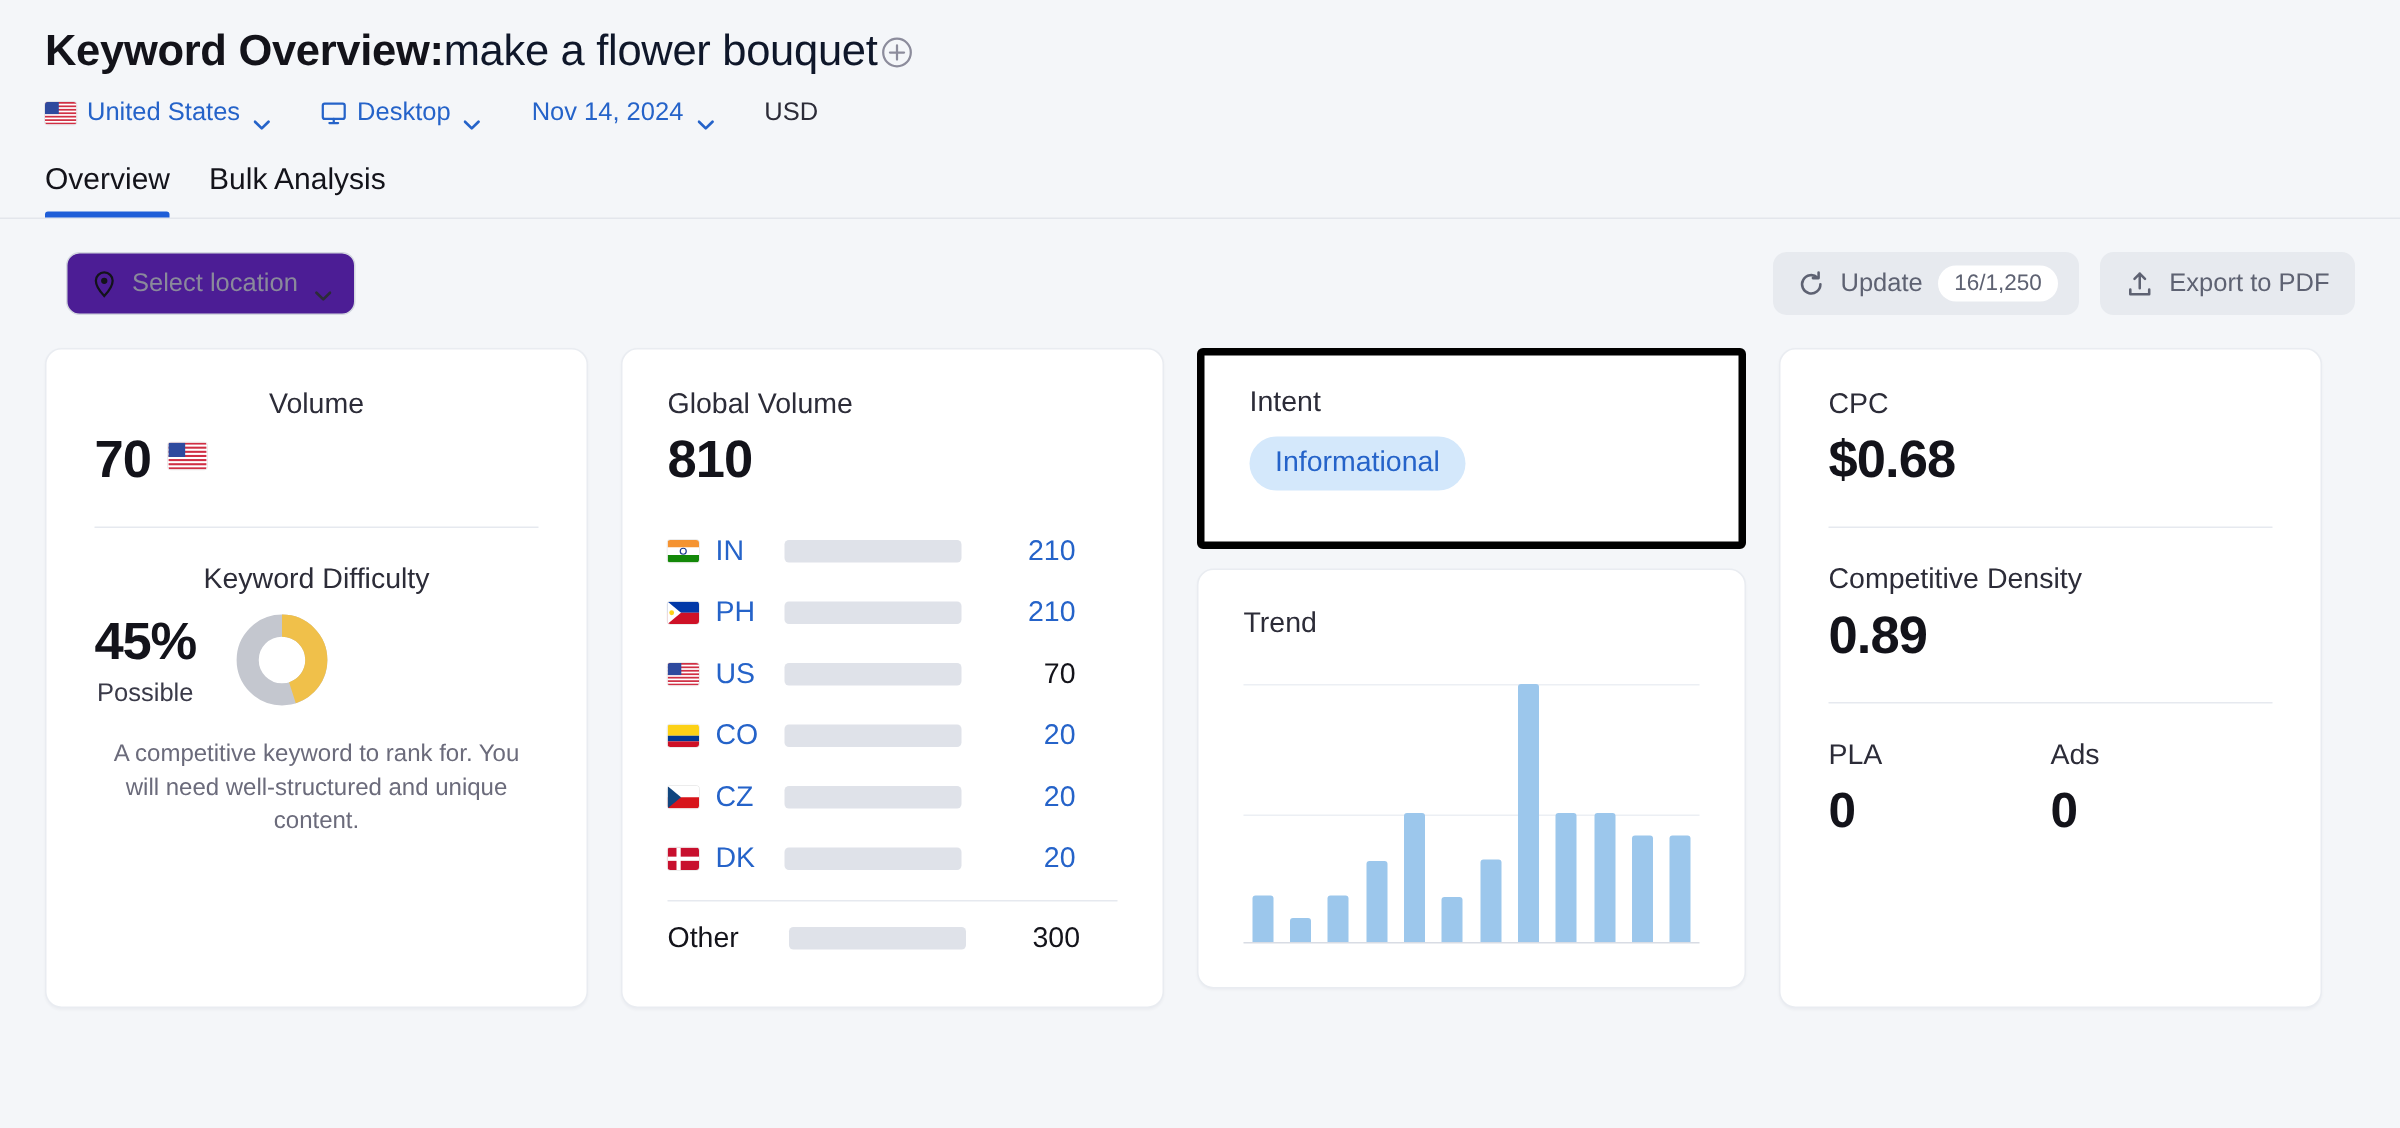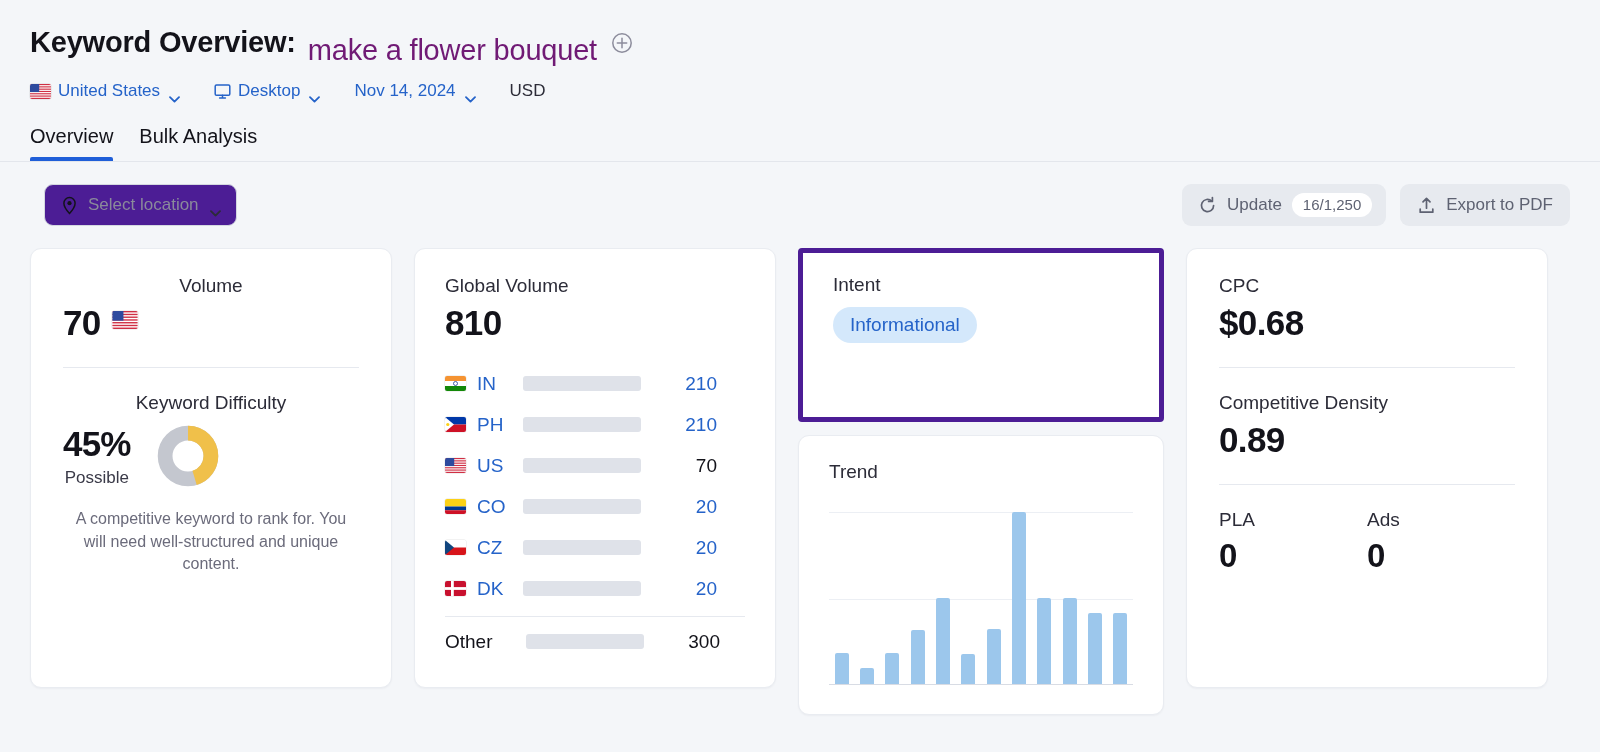--- a/index.html
+++ b/index.html
@@ -6,23 +6,23 @@
   html, body {
     width: 1600px; height: 752px;
     background: #f4f6f9;
     font-family: "Liberation Sans", sans-serif;
     color: #14142b;
     overflow: hidden;
   }
 
   
   .header { padding: 18px 0 0 30px; }
-  .title-row { display: flex; align-items: center; gap: 12px; }
+  .title-row { display: flex; align-items: center; }
   .title-main { font-size: 29px; font-weight: 700; letter-spacing: -0.2px; color: #13131a; }
-  .title-kw { font-size: 29px; font-weight: 400; color: #701a75; letter-spacing: -0.2px; margin-top: 16px; }
+  .title-kw { font-size: 29px; font-weight: 400; color: #0f172a; letter-spacing: -0.2px; }
   .plus-icon { width: 22px; height: 22px; flex: 0 0 22px; margin-left: 2px; }
 
   .meta-row { display: flex; align-items: center; gap: 0; margin-top: 14px; font-size: 17px; }
   .meta-item { display: flex; align-items: center; gap: 7px; color: #2563c9; margin-right: 34px; cursor: pointer; }
   .meta-item.static { color: #2c2c38; cursor: default; margin-right: 0; }
   .caret { width: 11px; height: 7px; margin-left: 2px; }
   .flag {
     display: inline-block; width: 21px; height: 15px; border-radius: 2px;
     overflow: hidden; position: relative; flex: 0 0 21px;
     box-shadow: 0 0 0 0.5px rgba(0,0,0,.10);
@@ -128,22 +128,22 @@
     overflow: hidden; max-width: 118px;
   }
   .gv-fill { height: 100%; background: #4da3f5; border-radius: 3px; }
   .gv-fill.dark { background: #1f78e0; }
   .gv-val { width: 58px; text-align: right; font-size: 19px; color: #2563c9; margin-left: 18px; }
   .gv-val.dark { color: #13131a; }
   .gv-divider { height: 1px; background: #e6e9ef; margin: 7px 0 4px 0; }
 
   
   .intent-card {
-    border: 5px solid #4c1d95; border-radius: 4px; background: #fff;
-    height: 174px; box-shadow: none;
+    border: 5px solid #000000; border-radius: 4px; background: #fff;
+    height: 134px; box-shadow: none;
   }
   .intent-pad { padding: 21px 30px; }
   .intent-chip {
     display: inline-block; margin-top: 11px;
     background: #d4e8fb; color: #2563c9; font-size: 19px;
     padding: 7px 17px; border-radius: 20px;
   }
 
   
   .trend-card { height: 280px; }

